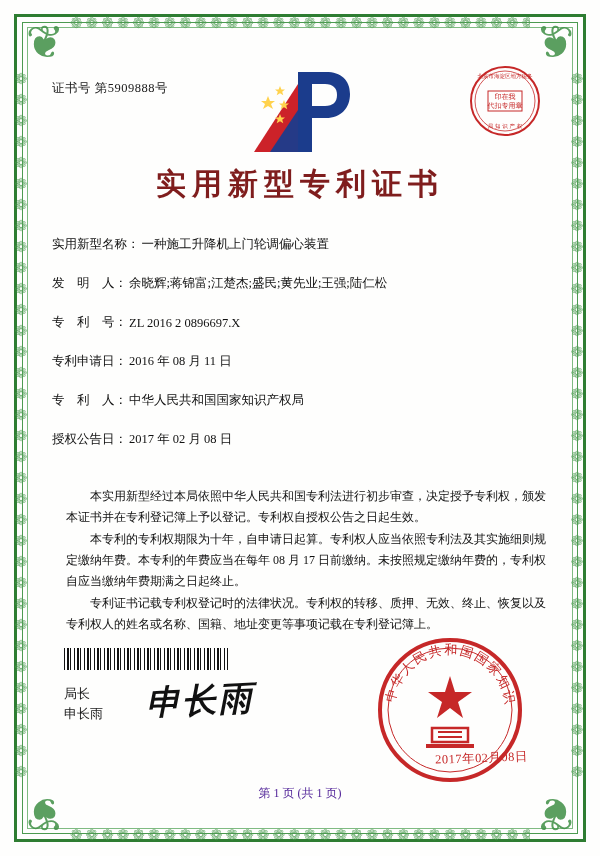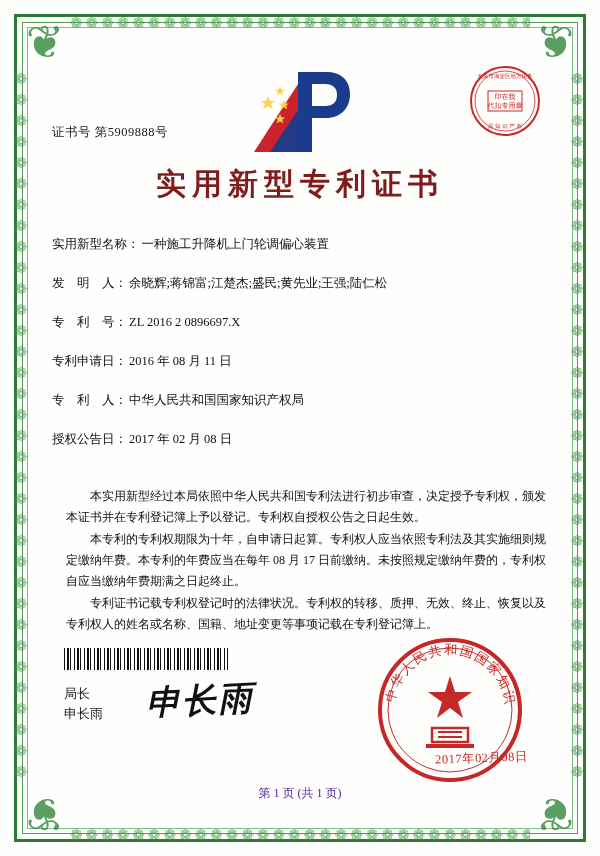--- a/index.html
+++ b/index.html
@@ -96,21 +96,20 @@
     bottom: 36px;
   }
 
   .cert-no {
     position: absolute;
     left: 16px;
     top: 44px;
     font-size: 12.5px;
     letter-spacing: 0.5px;
     color: #1a1a1a;
-    margin-top: 44px;
   }
 
   
   .logo {
     position: absolute;
     left: 50%;
     top: 30px;
     transform: translateX(-50%);
     width: 120px;
     height: 92px;
@@ -141,21 +140,21 @@
   
   .fields {
     position: absolute;
     left: 16px;
     right: 16px;
     top: 200px;
     font-size: 12.5px;
   }
   .field-row {
     display: flex;
-    align-items: center;
+    align-items: flex-end;
     margin-bottom: 22px;
   }
   .field-label {
     flex: 0 0 auto;
     white-space: pre;
     color: #111;
   }
   .field-value {
     flex: 1 1 auto;
     color: #111;

